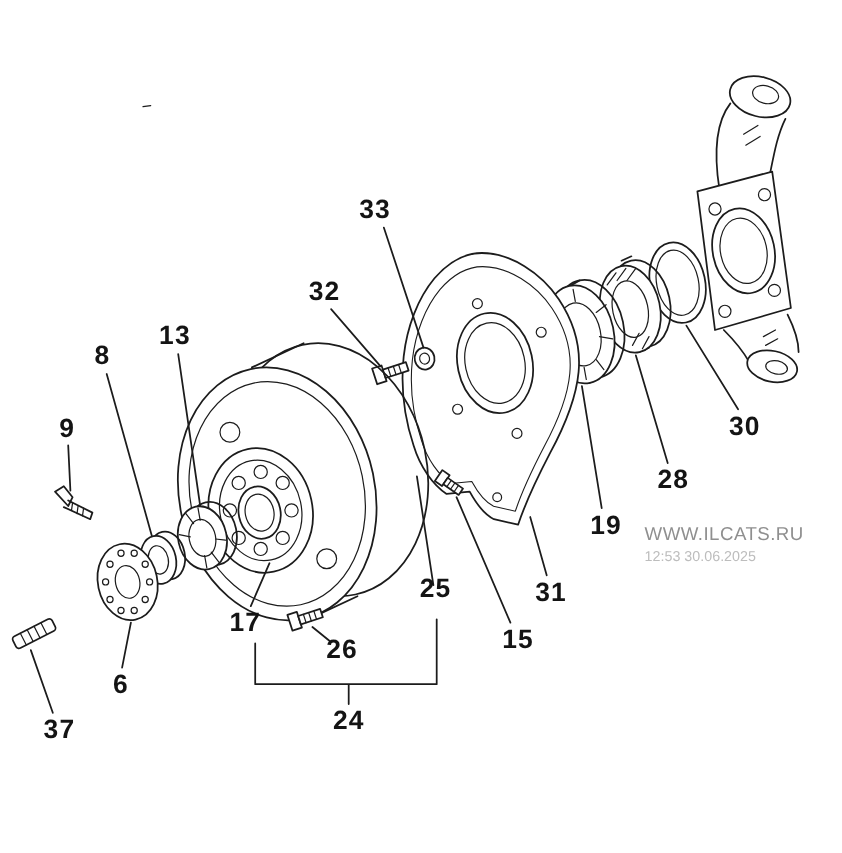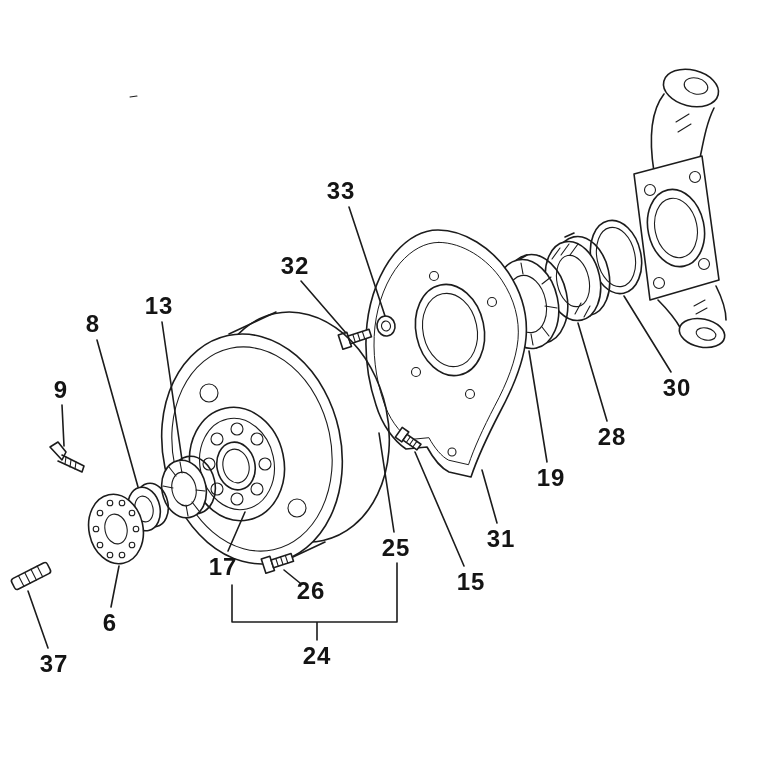--- a/index.html
+++ b/index.html
@@ -255,21 +255,25 @@
       <div class="part-label" style="left: 341px; top: 191px;">33</div>
       <div class="part-label" style="left: 295px; top: 266px; text-align: right;">32</div>
       <div class="part-label" style="left: 159px; top: 306px;">13</div>
       <div class="part-label" style="left: 93px; top: 324px;">8</div>
       <div class="part-label" style="left: 61px; top: 390px;">9</div>
       <div class="part-label" style="left: 110px; top: 623px;">6</div>
       <div class="part-label" style="left: 54px; top: 664px;">37</div>
       <div class="part-label" style="left: 223px; top: 567px;">17</div>
       <div class="part-label" style="left: 311px; top: 591px;">26</div>
       <div class="part-label" style="left: 317px; top: 656px;">24</div>
-      <div class="part-label" style="left: 396px; top: 548px; text-align: center;">25</div>
+      <div class="part-label" style="left: 396px; top: 536px; text-align: center;">25</div>
       <div class="part-label" style="left: 471px; top: 582px;">15</div>
       <div class="part-label" style="left: 501px; top: 539px;">31</div>
       <div class="part-label" style="left: 551px; top: 478px;">19</div>
       <div class="part-label" style="left: 612px; top: 437px;">28</div>
       <div class="part-label" style="left: 677px; top: 388px;">30</div>
     </div>
 
+  <div class="watermark">
+    <div class="wm-site">WWW.ILCATS.RU</div>
+    <div class="wm-time">12:53 30.06.2025</div>
+  </div>
 </div>
 
 </body></html>

